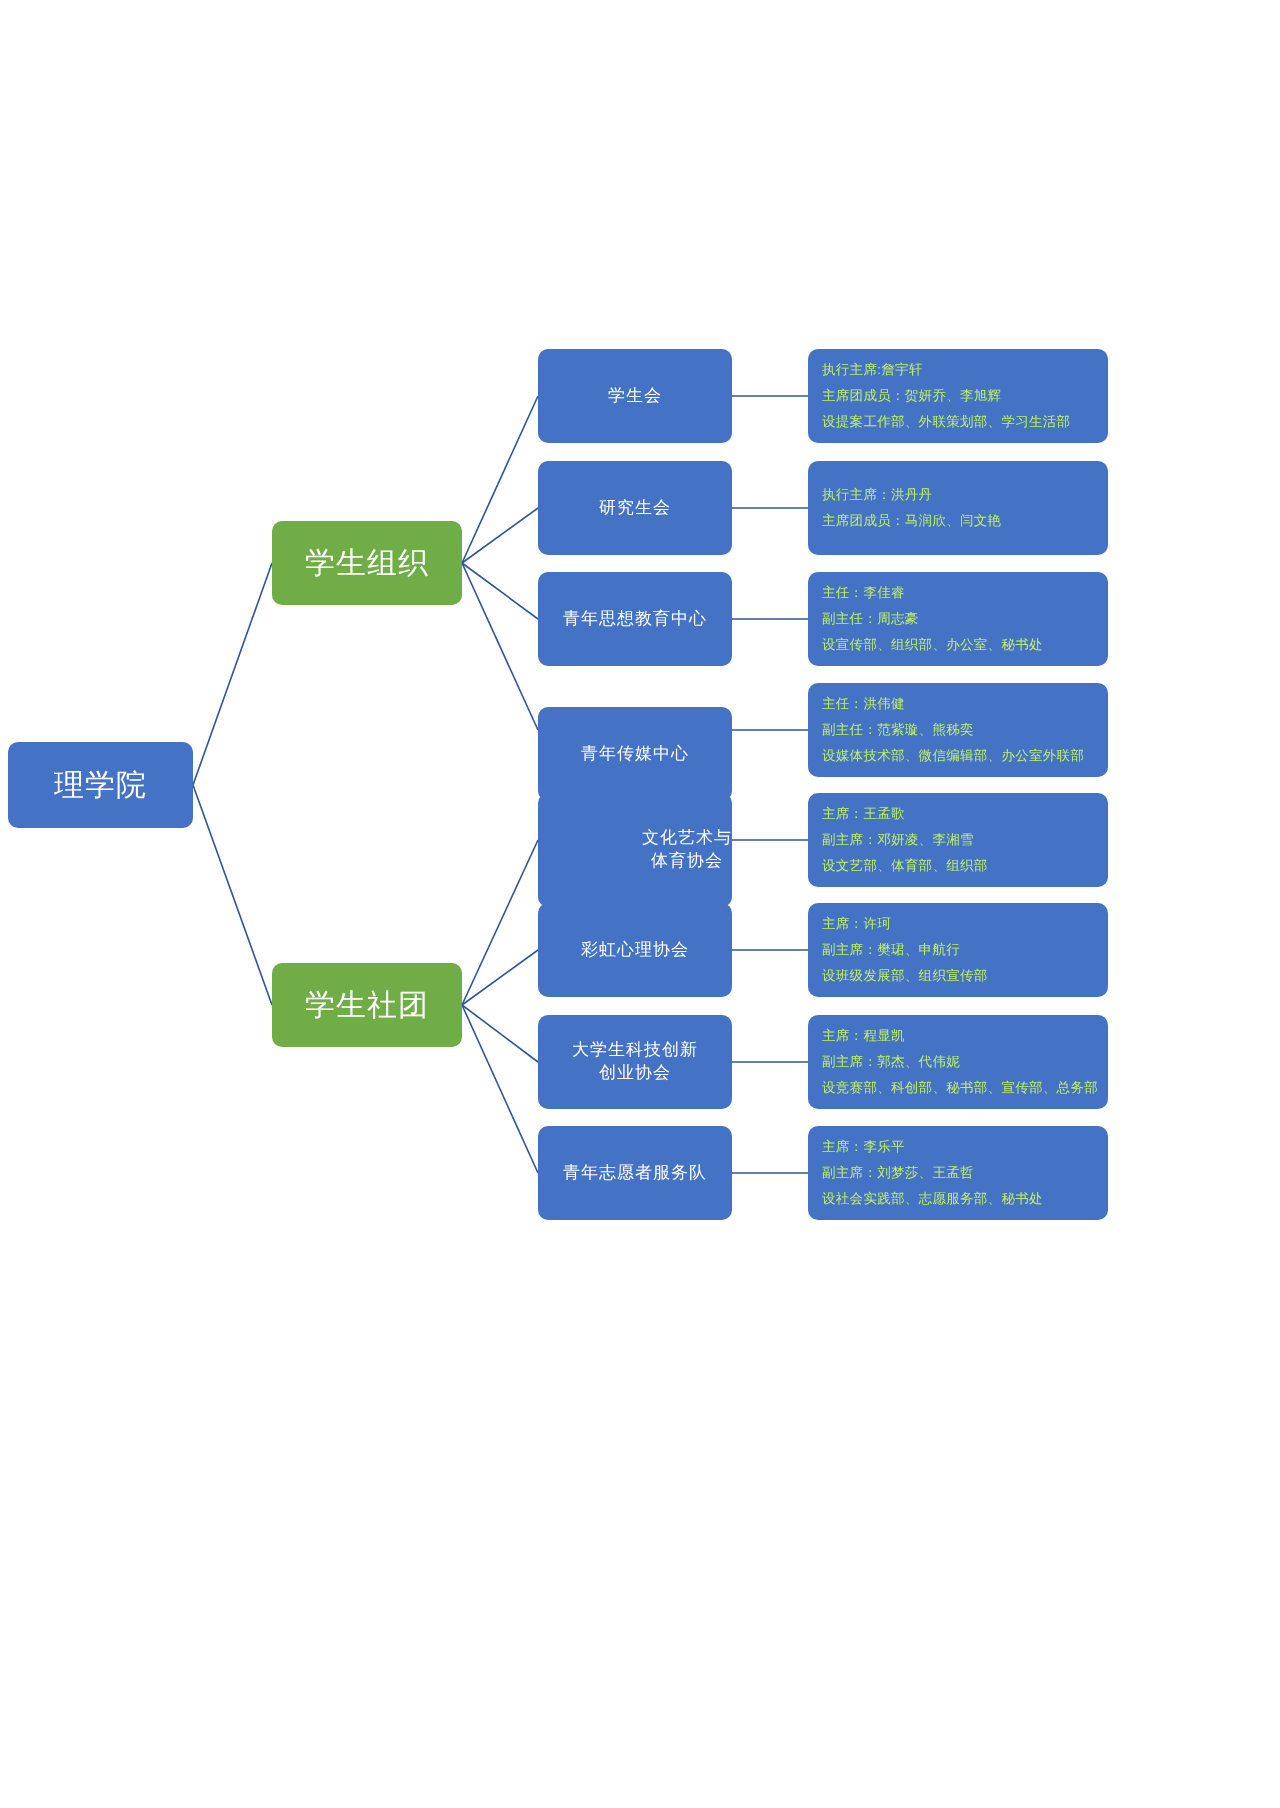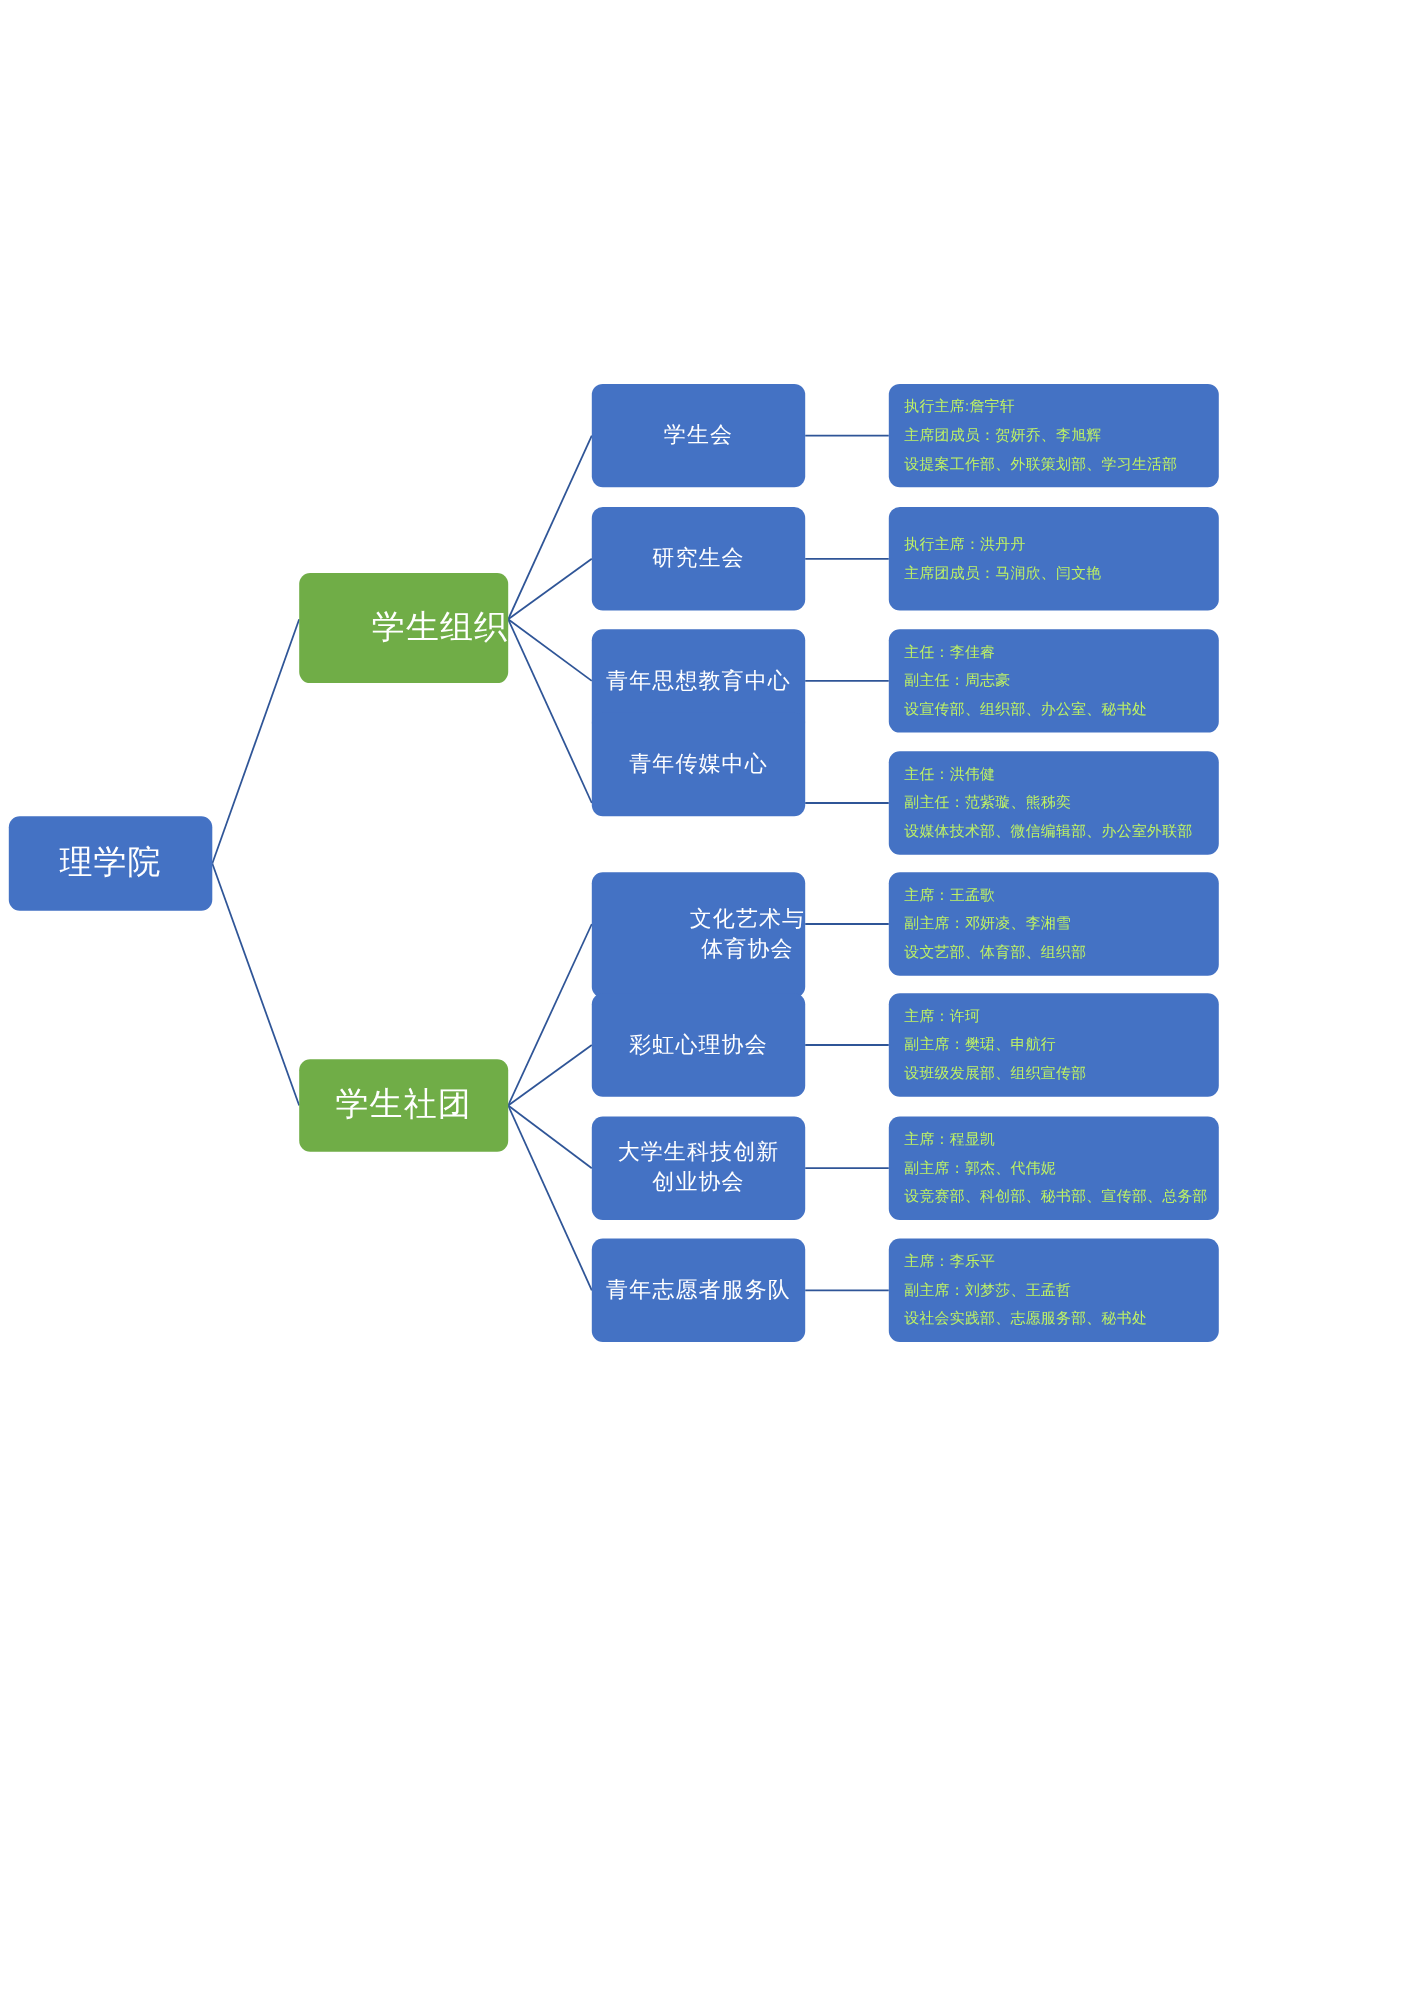--- a/index.html
+++ b/index.html
@@ -27,21 +27,21 @@
   .node.root{
     background:#4472c4;
     font-size:30px;
   }
   .node.group{
     background:#70ad47;
     font-size:30px;
   }
   .node.unit{
     background:#4472c4;
-    font-size:20px;
+    font-size:17px;
   }
   .node.unit .two-line{display:block;}
   .detail{
     position:absolute;
     box-sizing:border-box;
     background:#4472c4;
     border-radius:10px;
     color:#bef264;
     font-size:13.5px;
     line-height:1.95;
@@ -82,40 +82,40 @@
       <path d="M732,950 L808,950"></path>
       <path d="M732,1062 L808,1062"></path>
       <path d="M732,1173 L808,1173"></path>
     </g>
   </svg>
 
   <div class="node root" style="left:8px;top:742px;width:185px;height:86px;">
     <span>理学院</span>
   </div>
 
-  <div class="node group" style="left:272px;top:521px;width:190px;height:100px;justify-content:flex-end;">
+  <div class="node group" style="left:272px;top:521px;width:190px;height:84px;">
     <span>学生组织</span>
   </div>
   <div class="node group" style="left:272px;top:963px;width:190px;height:84px;justify-content:center;">
     <span>学生社团</span>
   </div>
 
   <div class="node unit" style="left:538px;top:349px;width:194px;height:94px;">
     <span class="two-line">学生会</span>
   </div>
 
   <div class="node unit" style="left:538px;top:461px;width:194px;height:94px;">
     <span class="two-line">研究生会</span>
   </div>
 
   <div class="node unit" style="left:538px;top:572px;width:194px;height:94px;">
     <span class="two-line">青年思想教育中心</span>
   </div>
 
-  <div class="node unit" style="left:538px;top:648px;width:194px;height:94px;">
+  <div class="node unit" style="left:538px;top:707px;width:194px;height:94px;">
     <span class="two-line">青年传媒中心</span>
   </div>
 
   <div class="node unit" style="left:538px;top:793px;width:194px;height:114px;justify-content:flex-end;">
     <div>
       <span class="two-line">文化艺术与</span>
       <span class="two-line">体育协会</span>
     </div>
   </div>
 

